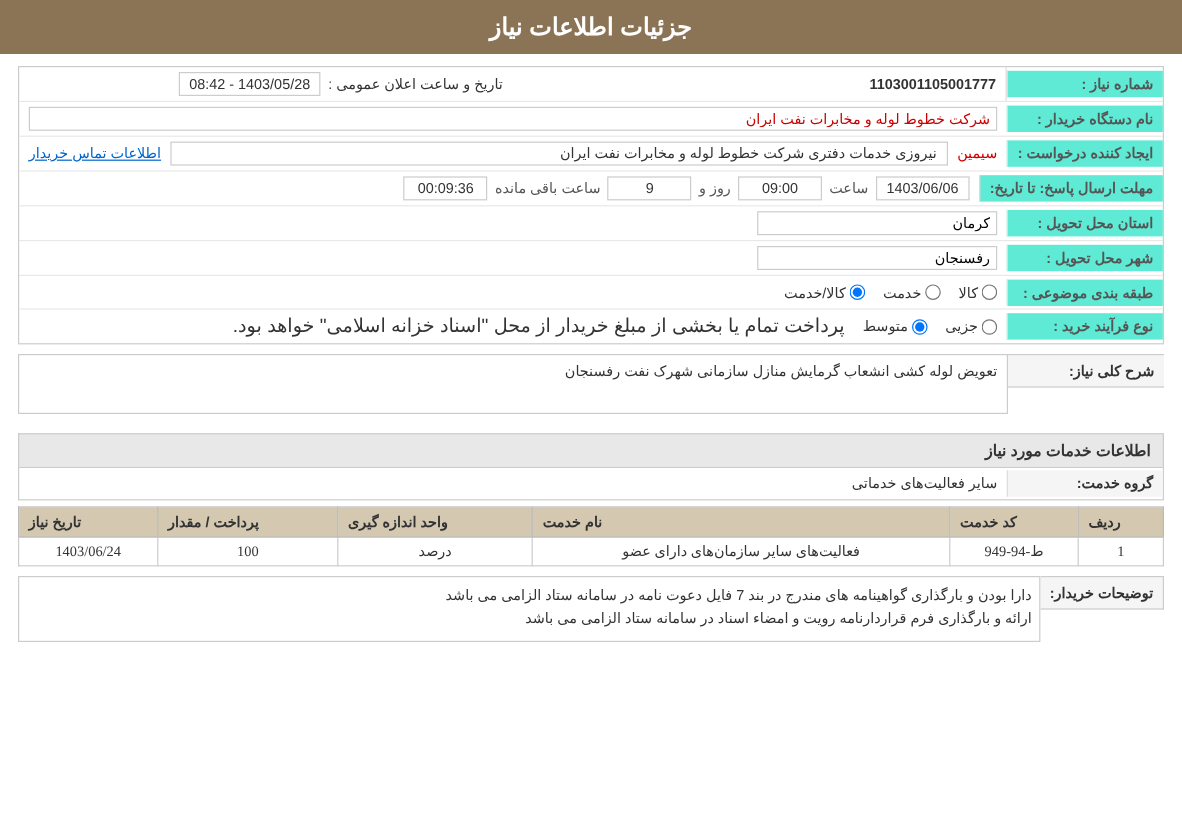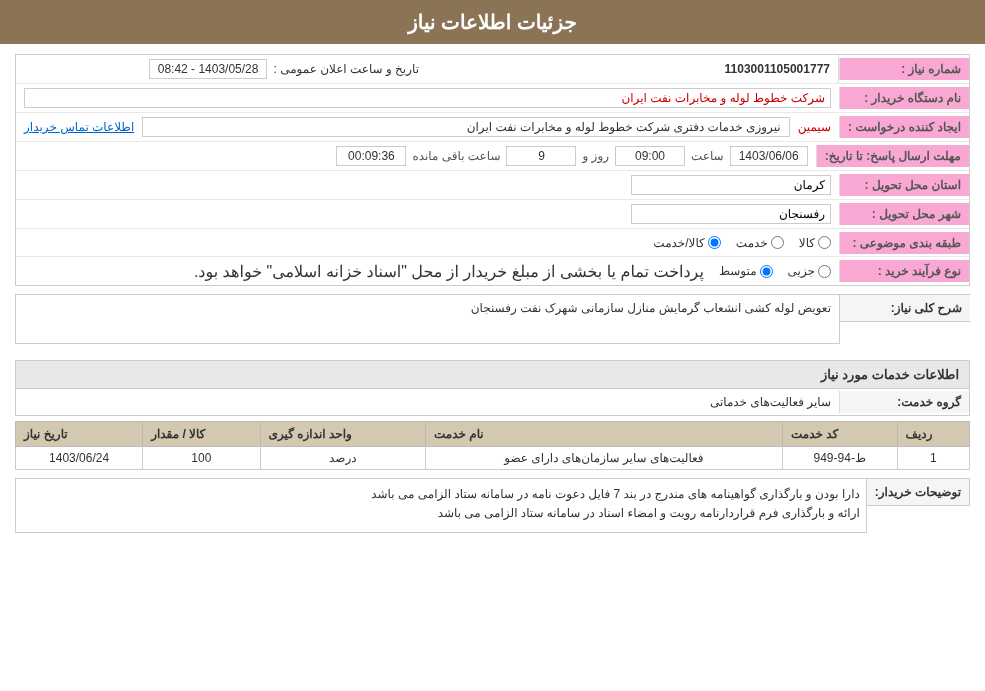--- a/index.html
+++ b/index.html
@@ -34,21 +34,21 @@
     .form-row {
       display: flex;
       align-items: center;
       border-bottom: 1px solid #e8e8e8;
       min-height: 28px;
     }
     .form-row:last-child {
       border-bottom: none;
     }
     .label-cell {
-      background: #f9a8d4;
+      background: #5eead4;
       padding: 4px 8px;
       font-weight: bold;
       text-align: right;
       white-space: nowrap;
       min-width: 130px;
       border-left: 1px solid #ddd;
       color: #555;
     }
     .value-cell {
       padding: 4px 8px;
@@ -131,20 +131,21 @@
       border: 1px solid #bbb;
       padding: 5px 8px;
       text-align: left;
       font-weight: bold;
     }
     table td {
       border: 1px solid #ccc;
       padding: 4px 8px;
       text-align: center;
       background: #fff;
+      font-family: Liberation Serif, serif;
     }
     .notes-section {
       margin-top: 8px;
       display: flex;
       align-items: flex-start;
     }
     .notes-label {
       background: #f5f5f5;
       padding: 6px 8px;
       font-weight: bold;
@@ -334,21 +335,21 @@
     </div>
 
     <div class="table-section">
       <table>
         <thead>
           <tr>
             <th>ردیف</th>
             <th>کد خدمت</th>
             <th>نام خدمت</th>
             <th>واحد اندازه گیری</th>
-            <th>کالا / مقدار</th>
+            <th>پرداخت / مقدار</th>
             <th>تاریخ نیاز</th>
           </tr>
         </thead>
         <tbody id="services-tbody">
         <tr>
               <td>1</td>
               <td>ط-94-949</td>
               <td>فعالیت‌های سایر سازمان‌های دارای عضو</td>
               <td>درصد</td>
               <td>100</td>

